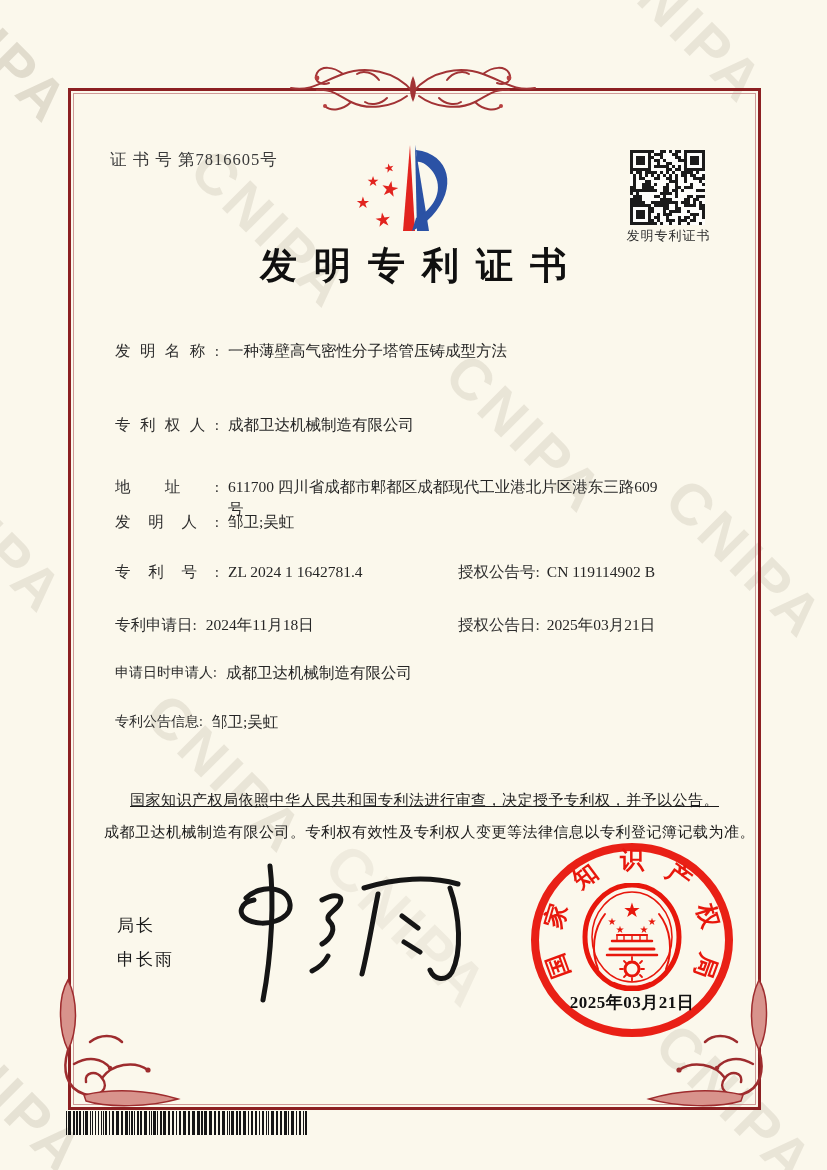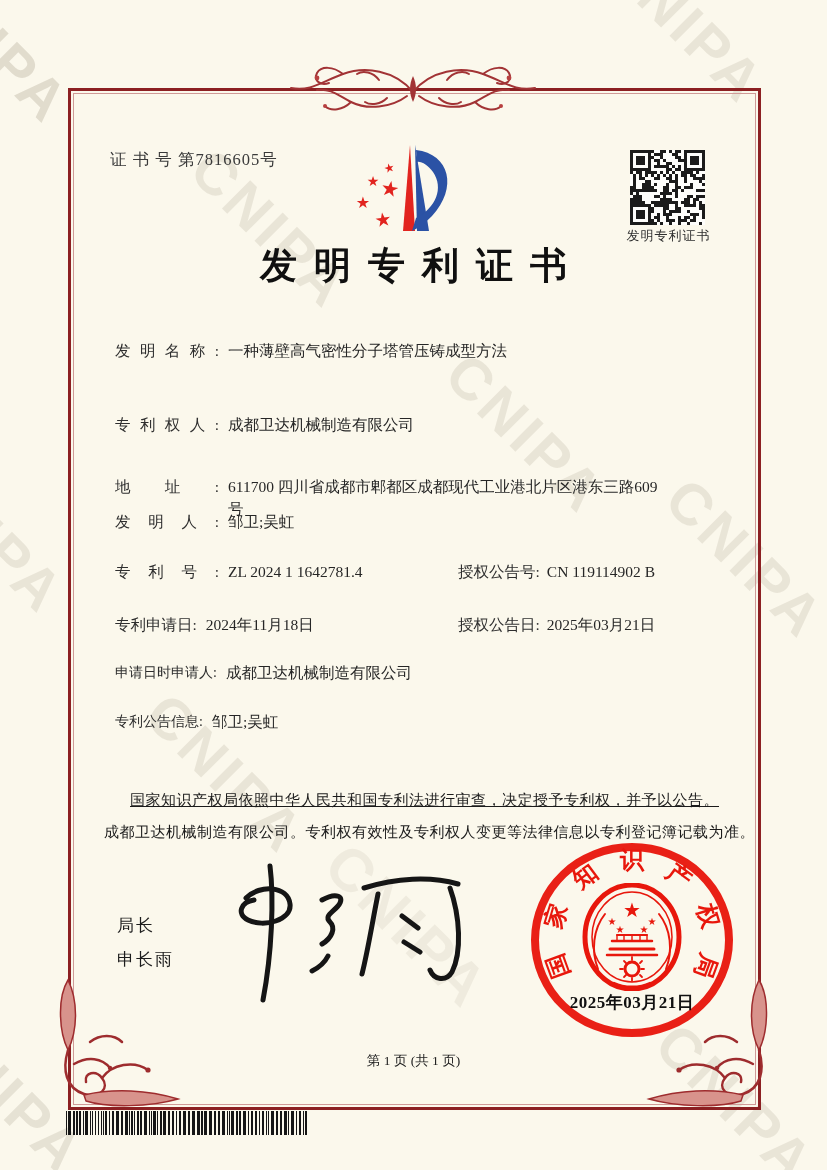--- a/index.html
+++ b/index.html
@@ -851,21 +851,20 @@
           <text x="50" y="34" font-size="20">★</text>
           <text x="30" y="42" font-size="10">★</text>
           <text x="70" y="42" font-size="10">★</text>
           <text x="38" y="50" font-size="10">★</text>
           <text x="62" y="50" font-size="10">★</text>
         </g>
       </svg>
       <div class="seal-date">2025年03月21日</div>
     </div>
 
-    <div class="footer">第 1 页 (共 1 页)</div>
 
     <div id="barcode">
         <i class="bar" style="width: 1px;"></i>
         <i style="width: 1px;"></i>
         <i class="bar" style="width: 3px;"></i>
         <i style="width: 2px;"></i>
         <i class="bar" style="width: 2px;"></i>
         <i style="width: 1px;"></i>
         <i class="bar" style="width: 2px;"></i>
         <i style="width: 1px;"></i>

